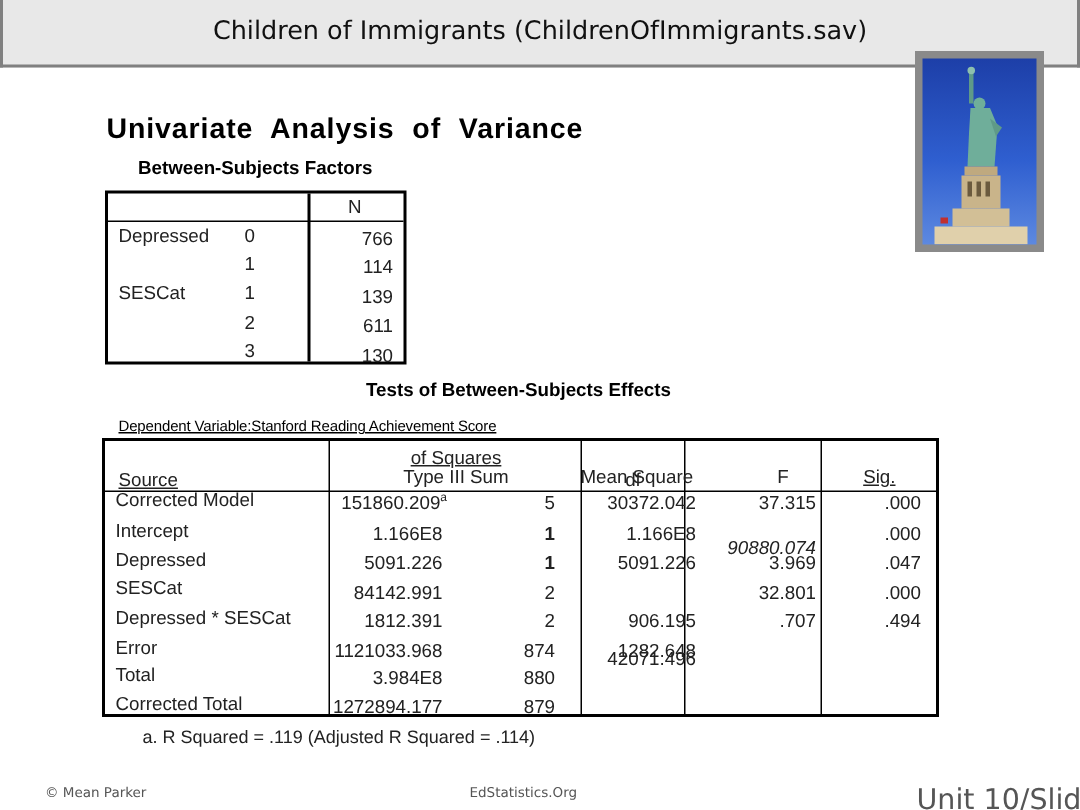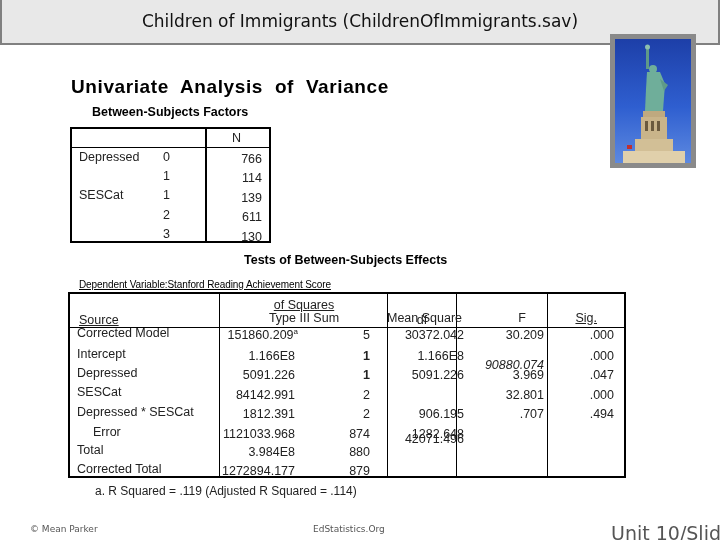--- a/index.html
+++ b/index.html
@@ -156,21 +156,21 @@
   <div class="c ctr" style="left:409px; width:90px; top:19px;">F</div>
   <div class="c r" style="right:29px; top:19px; text-decoration:underline;">Sig.</div>
 </div>
 
 <div class="tbe" style="border:none; background:transparent;">
 
   <div class="c" style="left:9px; top:34px;">Corrected Model</div>
   <div class="c r" style="right:328px; top:36px;"><span>151860.209</span><sup>a</sup></div>
   <div class="c r" style="right:256px; top:36px;">5</div>
   <div class="c r" style="right:162px; top:36px;">30372.042</div>
-  <div class="c r" style="right:82px; top:36px;">30.209</div>
+  <div class="c r" style="right:82px; top:36px;">37.315</div>
   <div class="c r" style="right:12px; top:36px;">.000</div>
 
   <div class="c" style="left:9px; top:55px;">Intercept</div>
   <div class="c r" style="right:331px; top:57px;">1.166E8</div>
   <div class="c r" style="right:256px; top:57px; font-weight:bold;">1</div>
   <div class="c r" style="right:162px; top:57px;">1.166E8</div>
   <div class="c r" style="right:82px; top:66px;font-style:italic;">90880.074</div>
   <div class="c r" style="right:12px; top:57px;">.000</div>
 
   <div class="c" style="left:9px; top:74px;">Depressed</div>
@@ -187,21 +187,21 @@
   <div class="c r" style="right:82px; top:96px;">32.801</div>
   <div class="c r" style="right:12px; top:96px;">.000</div>
 
   <div class="c" style="left:9px; top:113px;">Depressed * SESCat</div>
   <div class="c r" style="right:331px; top:115px;">1812.391</div>
   <div class="c r" style="right:256px; top:115px;">2</div>
   <div class="c r" style="right:162px; top:115px;">906.195</div>
   <div class="c r" style="right:82px; top:115px;">.707</div>
   <div class="c r" style="right:12px; top:115px;">.494</div>
 
-  <div class="c" style="left:25px; top:133px;text-align:center;">Error</div>
+  <div class="c" style="left:9px; top:133px;text-align:center;">Error</div>
   <div class="c r" style="right:331px; top:135px;">1121033.968</div>
   <div class="c r" style="right:256px; top:135px;">874</div>
   <div class="c r" style="right:162px; top:135px;">1282.648</div>
 
   <div class="c" style="left:9px; top:151px;">Total</div>
   <div class="c r" style="right:331px; top:153px;">3.984E8</div>
   <div class="c r" style="right:256px; top:153px;">880</div>
 
   <div class="c" style="left:9px; top:170px;">Corrected Total</div>
   <div class="c r" style="right:331px; top:172px;">1272894.177</div>

